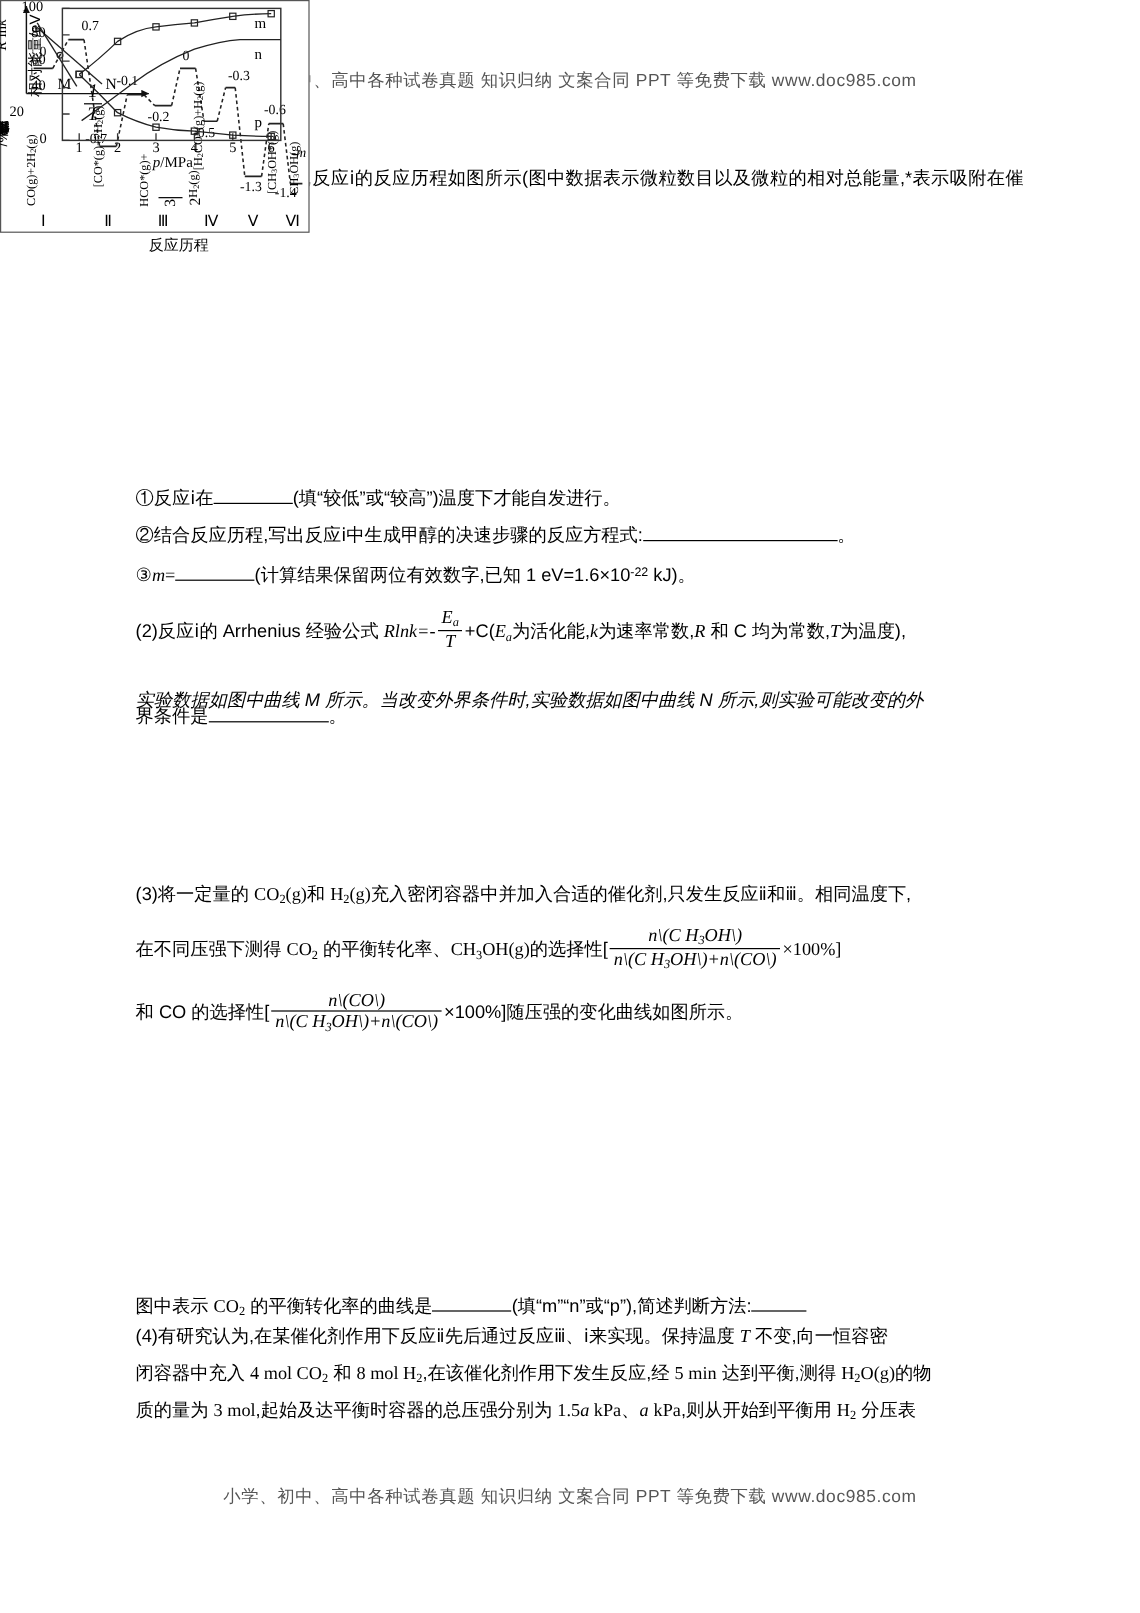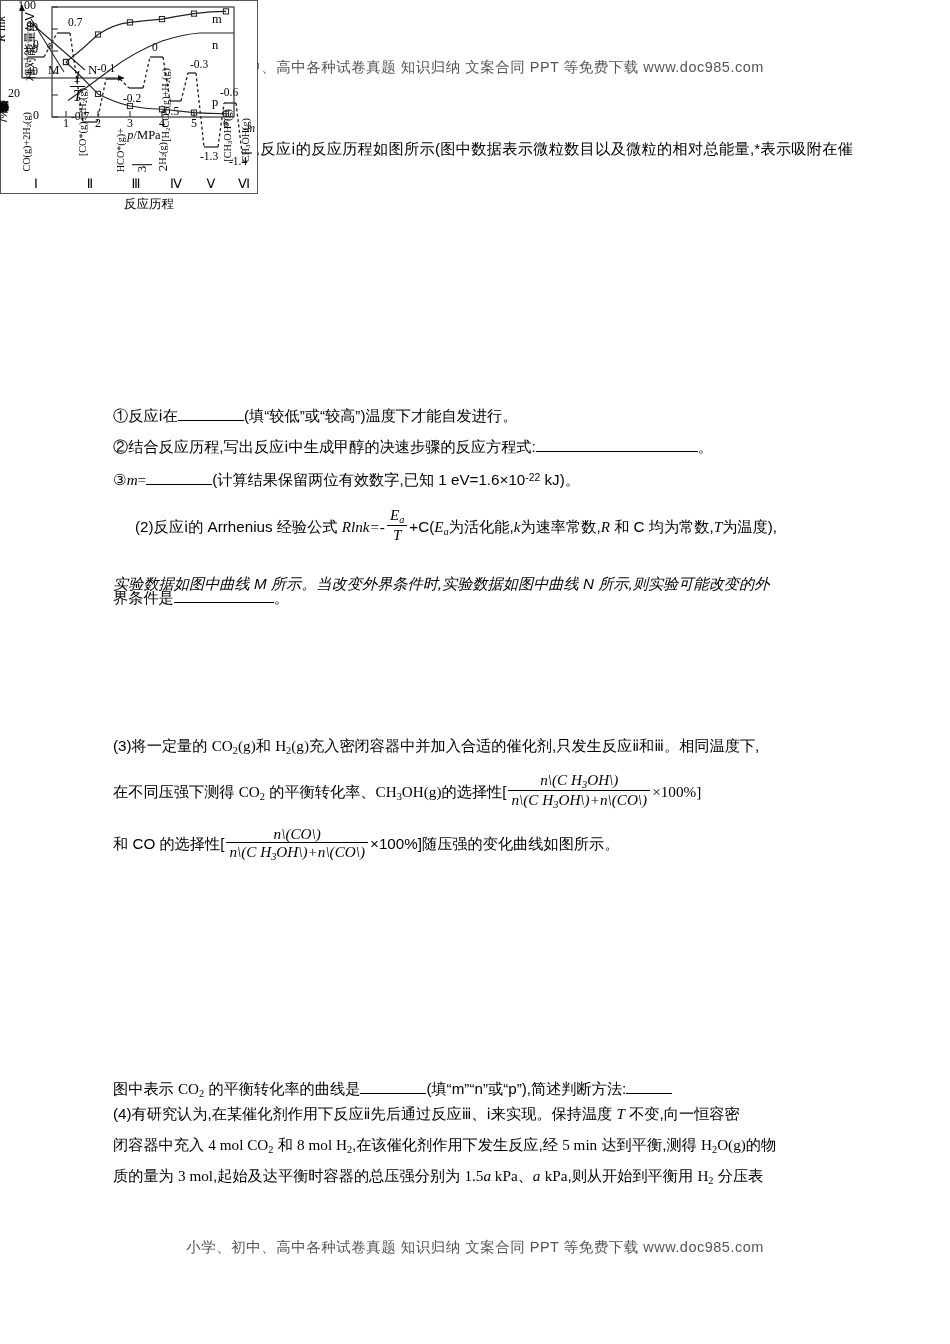--- a/index.html
+++ b/index.html
@@ -166,21 +166,21 @@
   </div>
 
   <div class="body-text" style="top:431px;">
     <span>②结合反应历程,写出反应ⅰ中生成甲醇的决速步骤的反应方程式:</span><span class="blank b16"></span><span>。</span>
   </div>
 
   <div class="body-text" style="top:462px;">
     <span>③</span><span class="ital">m</span><span class="lat">=</span><span class="blank b6"></span><span>(计算结果保留两位有效数字,已知 1 eV=1.6×10</span><sup>-22</sup><span> kJ)。</span>
   </div>
 
-  <div class="body-text" style="top:506px;margin-left:22px;">
+  <div class="body-text" style="top:506px;">
     <span>(2)反应ⅰ的 Arrhenius 经验公式 </span><span class="ital">Rlnk=-</span><span class="frac ital"><span class="num">E<sub>a</sub></span><span class="den">T</span></span><span>+C(</span><span class="ital">E<sub>a</sub></span><span>为活化能,</span><span class="ital">k</span><span>为速率常数,</span><span class="ital">R</span><span> 和 C 均为常数,</span><span class="ital">T</span><span>为温度),</span>
   </div>
 
   <div class="body-text" style="top:568px;font-style:italic;">实验数据如图中曲线 M 所示。当改变外界条件时,实验数据如图中曲线 N 所示,则实验可能改变的外</div>
 
   <div class="body-text" style="top:582px;">
     <span>界条件是</span><span class="blank b10"></span><span>。</span>
   </div>
 
   <div class="figwrap">

